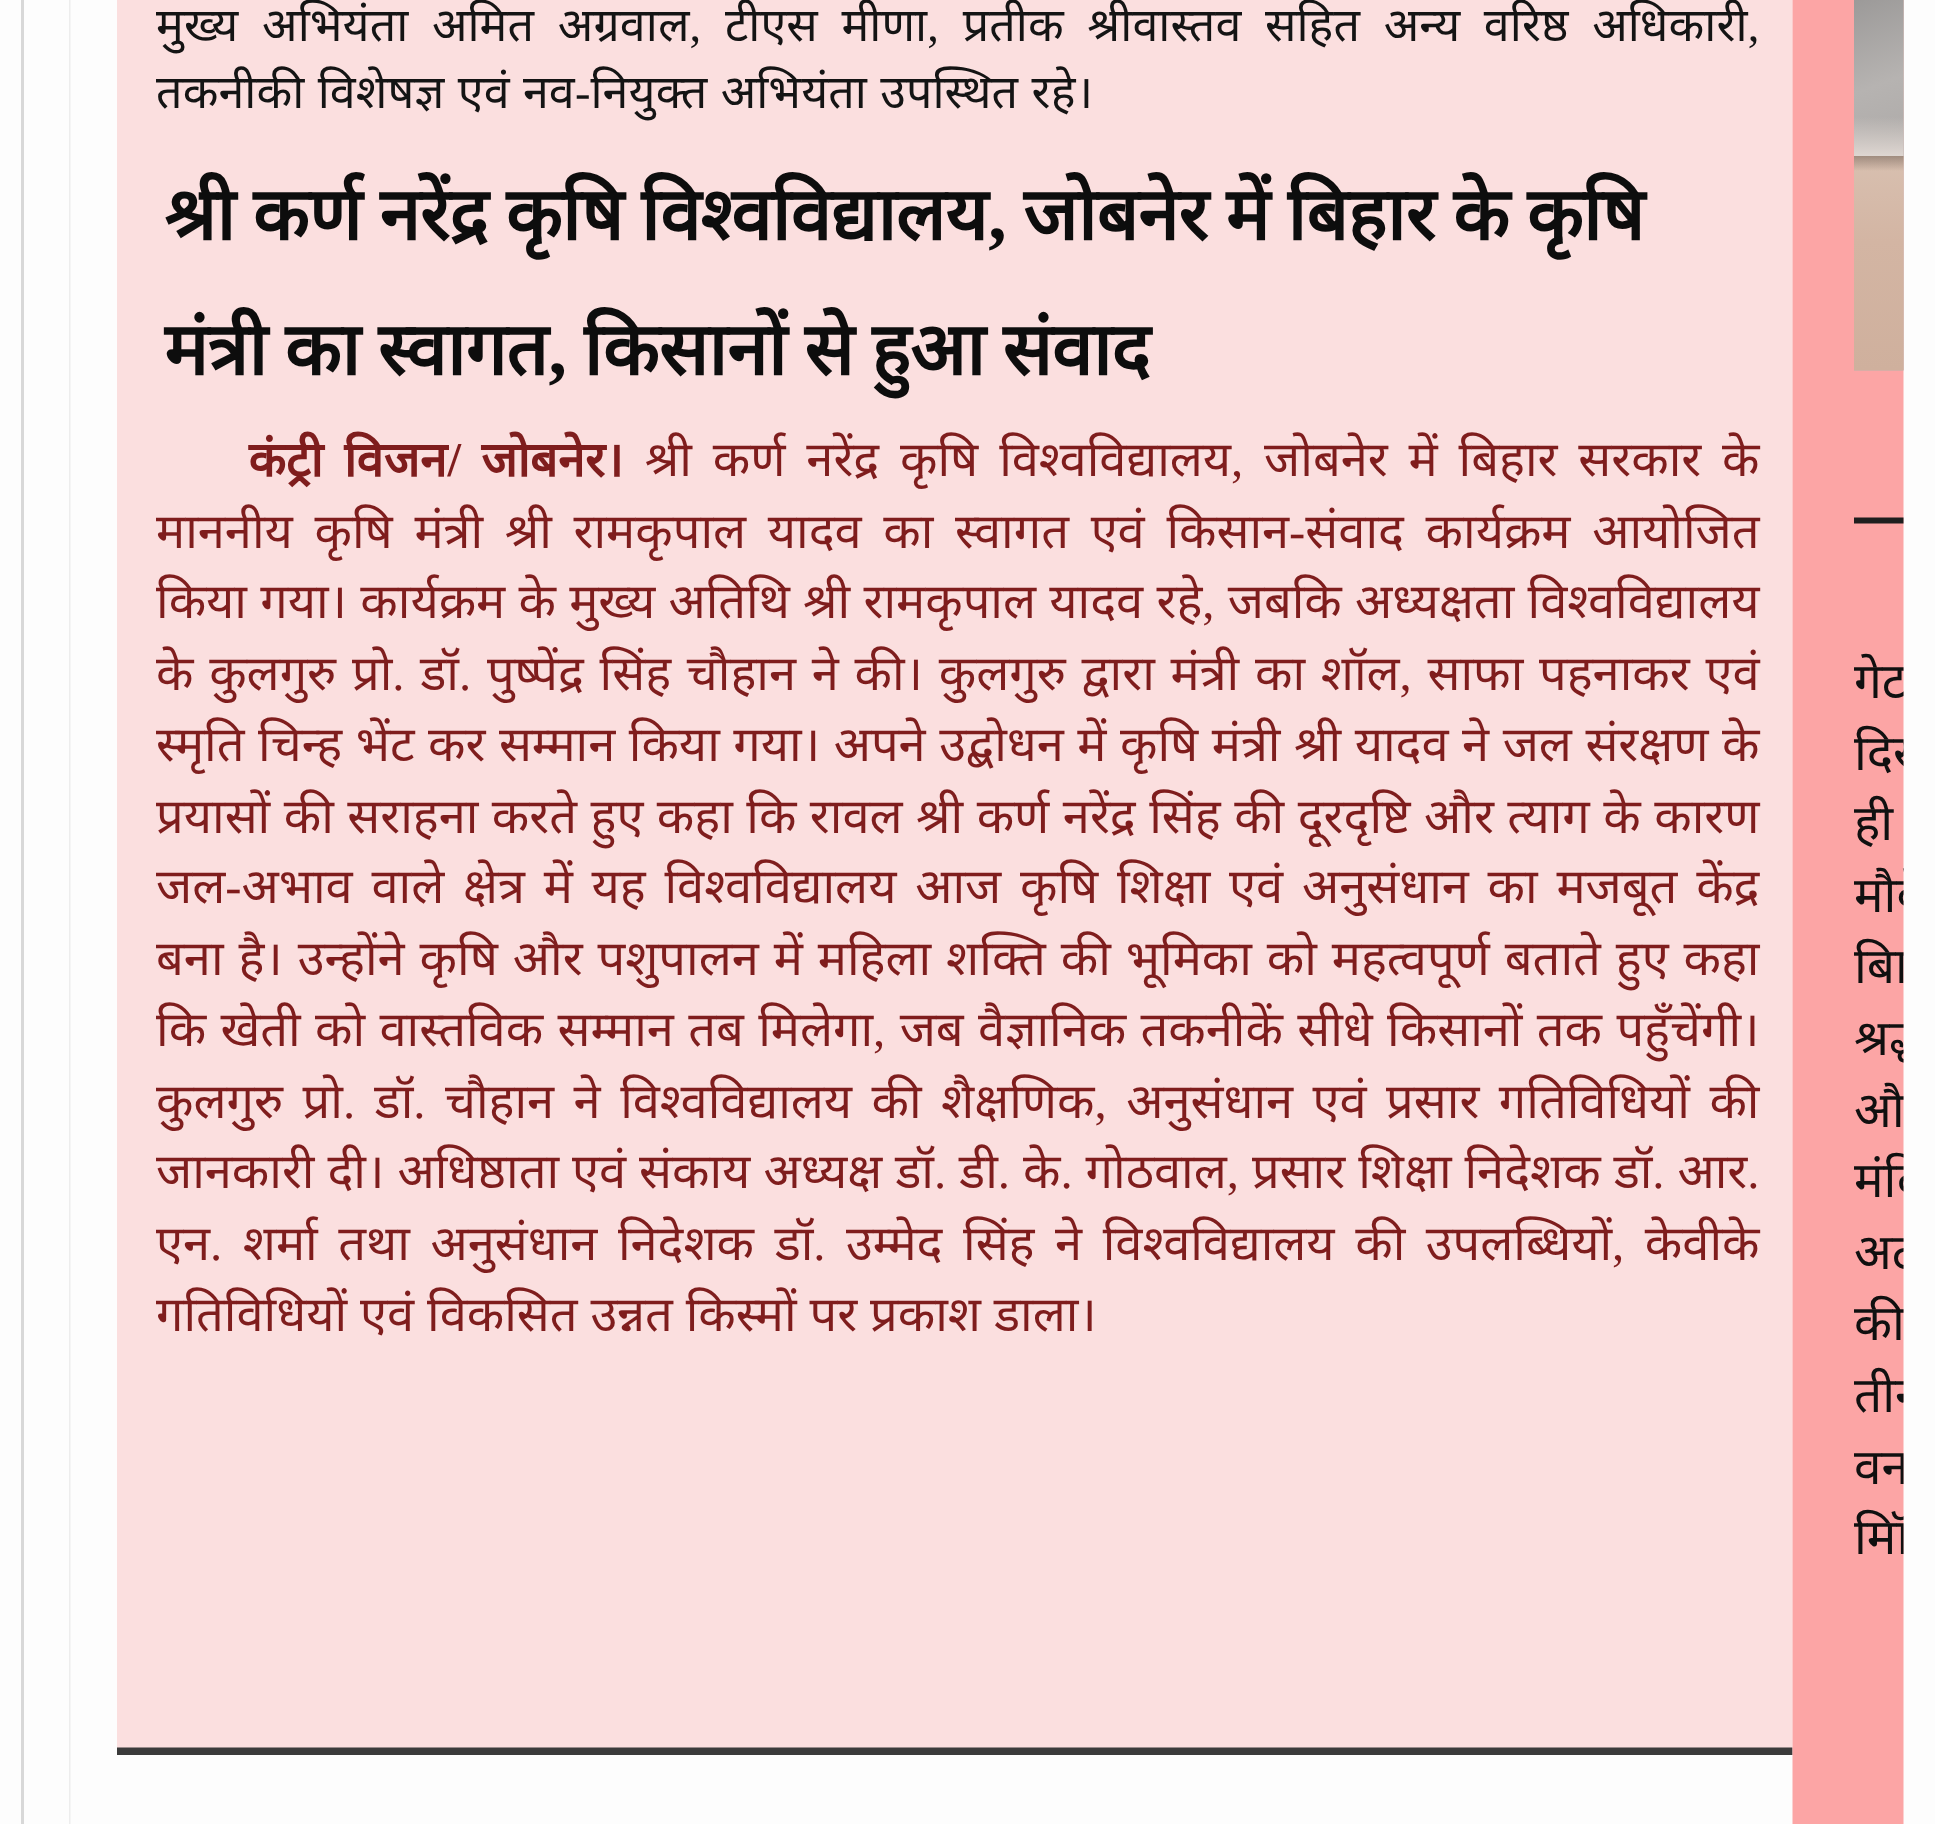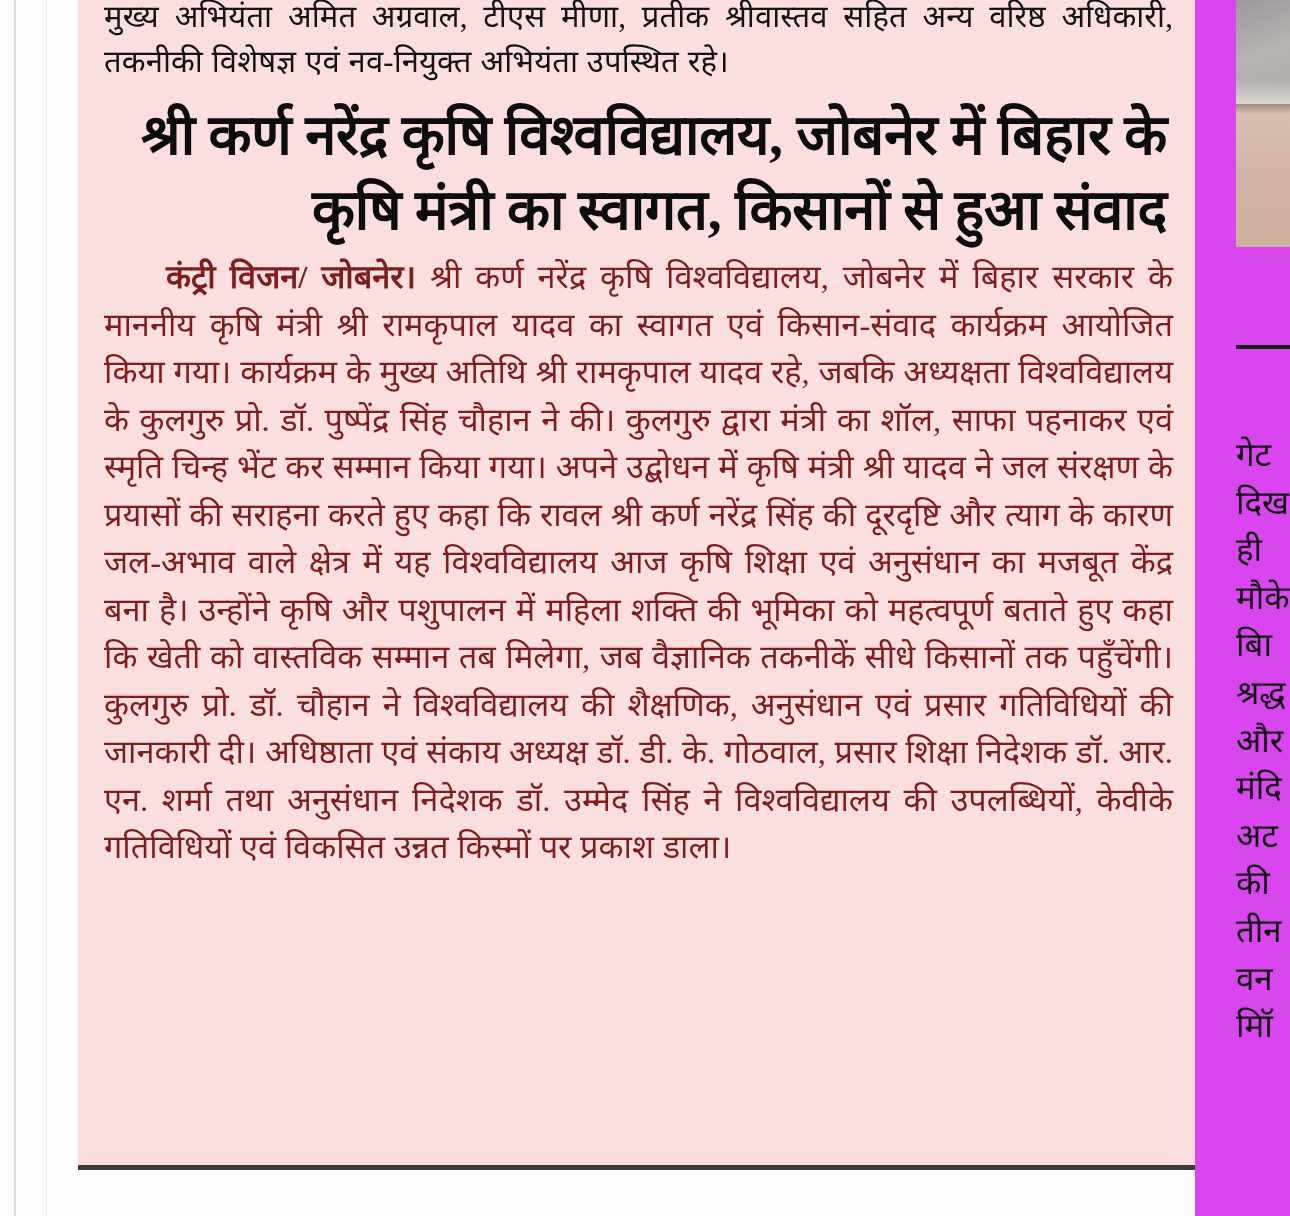--- a/index.html
+++ b/index.html
@@ -69,24 +69,24 @@
     letter-spacing: 0.1px;
     margin: 0;
     padding-top: 2px;
     word-spacing: 1px;
   }
 
   
   .headline {
     font-family: "Liberation Serif", "DejaVu Serif", serif;
     font-weight: 700;
-    font-size: 56px;
-    line-height: 75px;
+    font-size: 49px;
+    line-height: 90px;
     color: #0d0d0d;
-    text-align: right;
+    text-align: left;
     margin: 14px 0 6px 0;
     letter-spacing: -0.3px;
     padding: 0 6px;
   }
 
   
   .body-copy {
     font-size: 32.5px;
     line-height: 47.5px;
     color: #7f1d1d;
@@ -98,23 +98,23 @@
   .body-copy .dateline {
     font-weight: 700;
     padding-left: 62px;
   }
 
   
   .right-column {
     position: absolute;
     left: 1195px;
     top: 0;
-    width: 95px;
-    height: 1216px;
-    background: #d946ef;
+    width: 74px;
+    height: 1216px;
+    background: #fca5a5;
     overflow: hidden;
   }
 
   
   .photo-fragment {
     position: absolute;
     left: 41px;
     top: 0;
     width: 95px;
     height: 247px;

